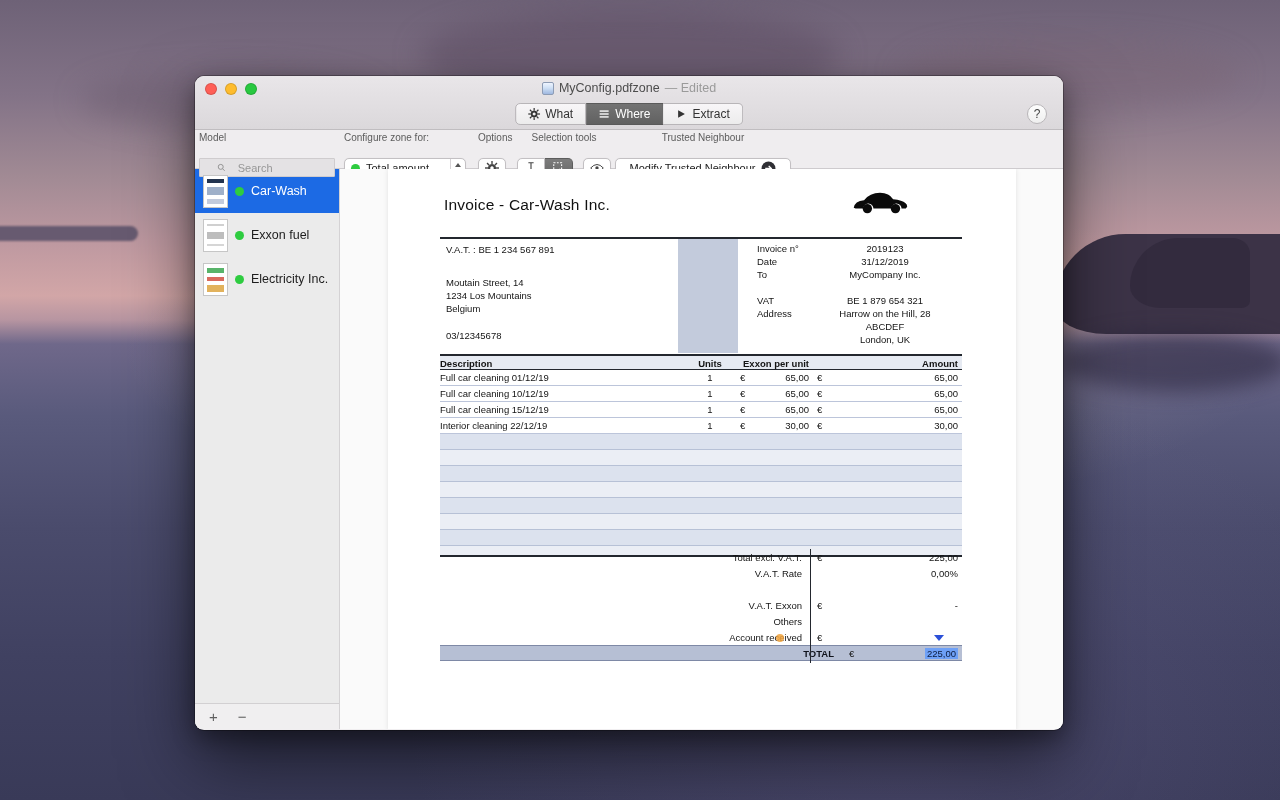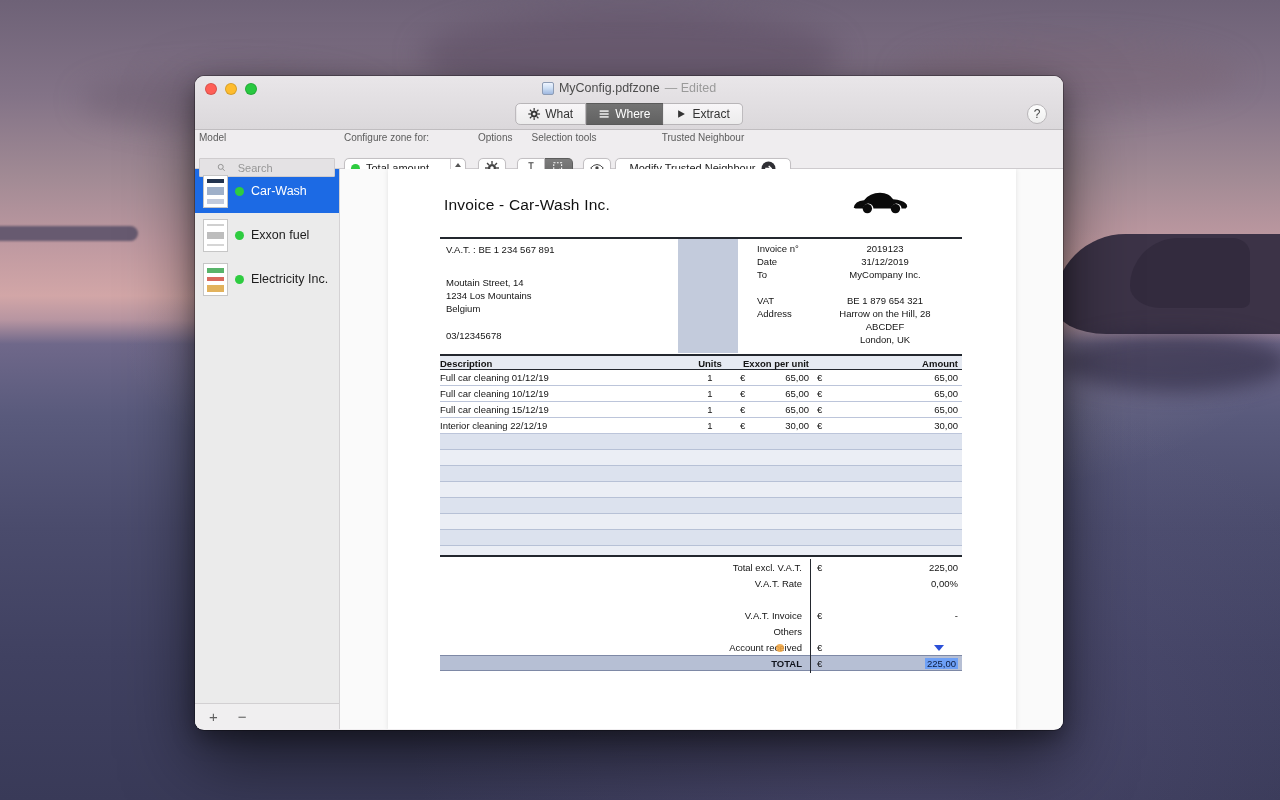--- a/index.html
+++ b/index.html
@@ -120,30 +120,30 @@
   .trow .c-cost { text-align:right; }
   .trow .c-amt { text-align:right; padding-right:4px; }
   .thead { font-weight:bold; border-top:2px solid #23272e; border-bottom:1px solid #23272e; background:#e6eaf2; height:16px; }
   .thead .h-cost { grid-column:3 / span 2; text-align:right; }
   .thead .h-amt { grid-column:6 / span 2; text-align:right; padding-right:4px; }
   .tdata { background:#fff; border-bottom:1px solid #bcc5da; }
   .tempty { height:123px;
     background:repeating-linear-gradient(to bottom,#dce2ee 0px,#dce2ee 15px,#b7c1d6 15px,#b7c1d6 16px,#ebeef5 16px,#ebeef5 31px,#b7c1d6 31px,#b7c1d6 32px);
     border-bottom:2px solid #23272e; }
 
-  .totals { position:absolute; left:52px; top:390px; width:522px; height:116px; font-size:9.5px; }
+  .totals { position:absolute; left:52px; top:380px; width:522px; height:116px; font-size:9.5px; }
   .vline { position:absolute; left:370px; top:0; width:1px; height:114px; background:#23272e; z-index:3; }
   .torow { display:grid; grid-template-columns:368px 6px 20px 1fr; height:16px; line-height:15px; align-items:center; position:relative; }
   .torow .tl-label { text-align:right; padding-right:6px; position:relative; }
   .torow .tl-cur { padding-left:3px; }
   .torow .tl-val { text-align:right; padding-right:4px; }
   .torow.spacer { height:16px; }
   .orange-mark { position:absolute; right:24px; top:4px; width:8px; height:8px; border-radius:50%; background:#f0a23c; opacity:.85; }
   .blue-tri { display:inline-block; width:0; height:0; border-left:5px solid transparent; border-right:5px solid transparent; border-top:6px solid #2b50d8; margin-right:14px; vertical-align:middle; }
-  .torow.totalband { background:#b6bfd4; border-top:1px solid #7e89a6; border-bottom:1px solid #7e89a6; z-index:2; }
+  .torow.totalband { background:#b6bfd4; border-top:1px solid #7e89a6; border-bottom:1px solid #7e89a6; z-index:2;padding-left:32px; }
   .torow.totalband .tl-label { font-weight:bold; color:#10131c; }
   .sel-highlight { background:#6ea0f6; color:#0a1a3d; padding:0 2px; }
 
   .icon12 { width:12px; height:12px; }
   .icon14 { width:14px; height:14px; }
 </style>
 </head>
 <body>
 
 <div class="desktop">
@@ -435,21 +435,21 @@
               <span class="tl-val">225,00</span>
             </div>
             <div class="torow">
               <span class="tl-label">V.A.T. Rate</span>
                 <span></span>
               <span class="tl-cur"></span>
               <span class="tl-val">0,00%</span>
             </div>
             <div class="torow spacer"></div>
             <div class="torow">
-              <span class="tl-label">V.A.T. Invoice</span>
+              <span class="tl-label">V.A.T. Exxon</span>
                 <span></span>
               <span class="tl-cur">€</span>
               <span class="tl-val">-</span>
             </div>
             <div class="torow">
               <span class="tl-label">Others</span>
                 <span></span>
               <span class="tl-cur"></span>
               <span class="tl-val"></span>
             </div>

